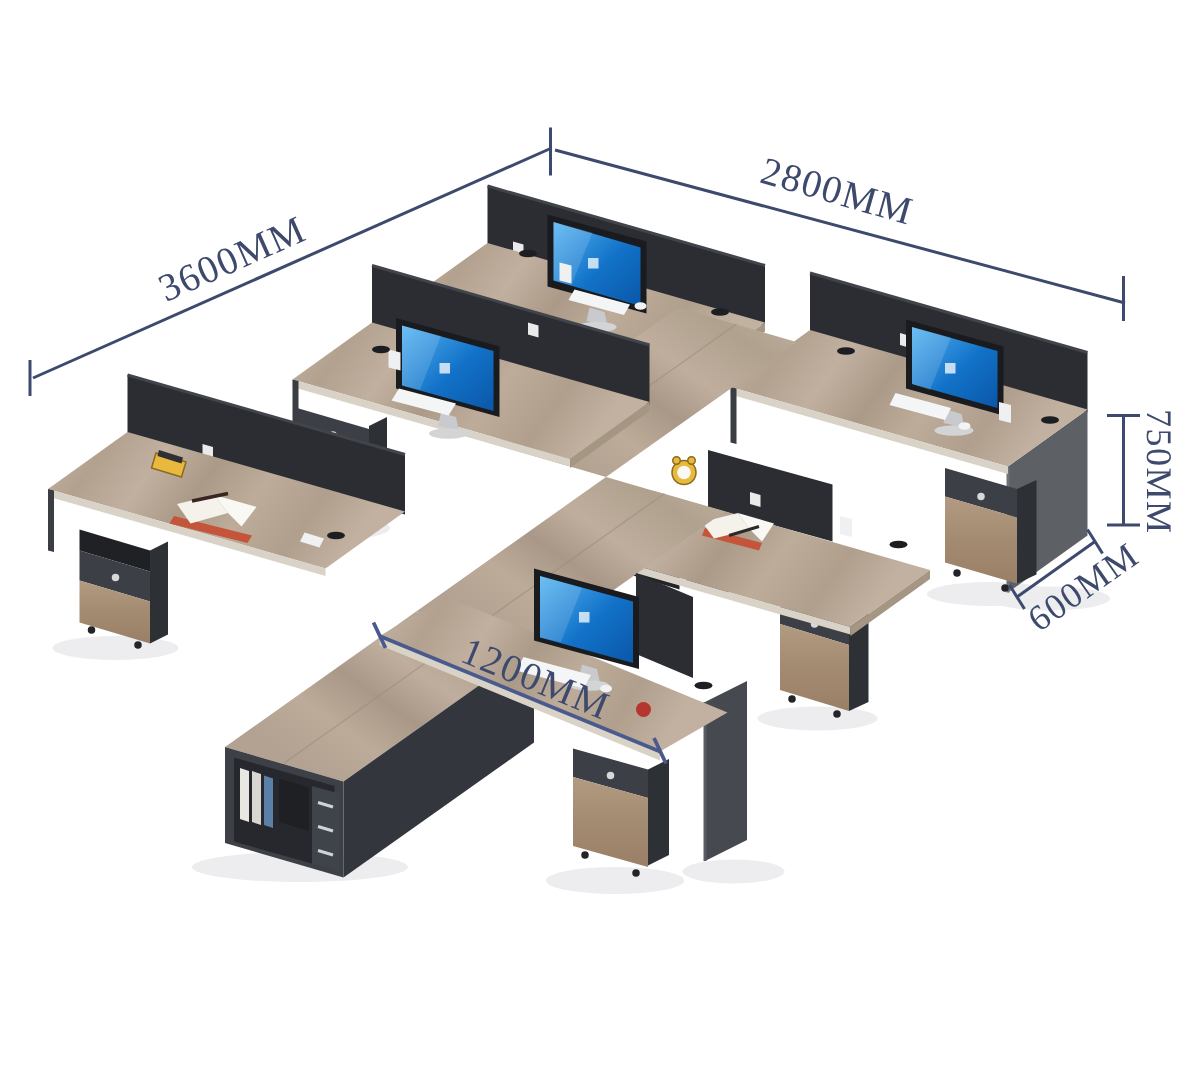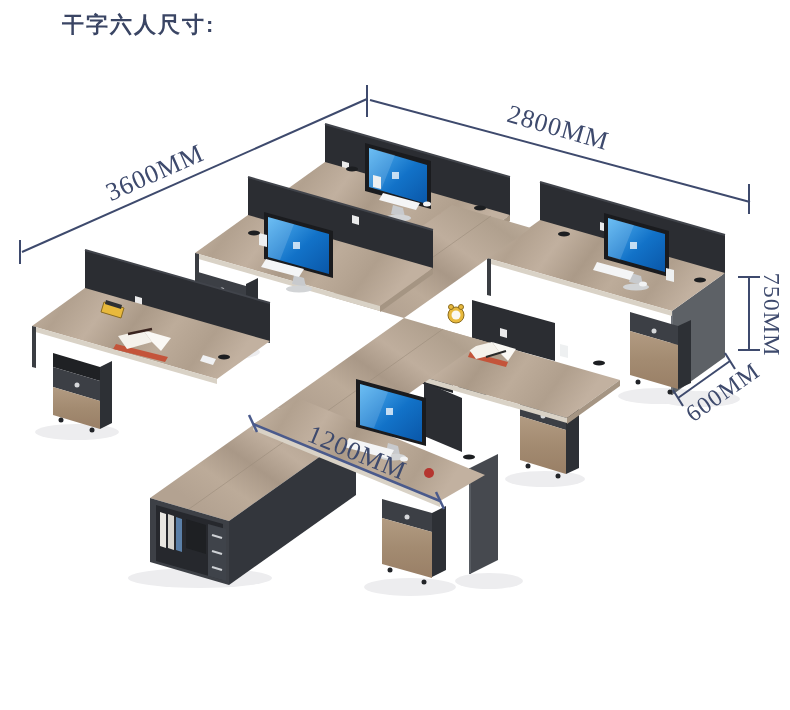--- a/index.html
+++ b/index.html
@@ -258,21 +258,20 @@
       <line x1="725" y1="353" x2="735" y2="369"></line>
       <line x1="673" y1="390" x2="683" y2="406"></line>
     </g>
     <g stroke="#4a5a8c" stroke-width="2.5" fill="none">
       <line x1="253" y1="424" x2="440" y2="501"></line>
       <line x1="249" y1="415" x2="257" y2="432"></line>
       <line x1="436" y1="492" x2="444" y2="509"></line>
     </g>
   </svg>
 
-  <div class="page-title">干字六人尺寸:</div>
 
   <div class="dim-label lbl-3600">3600MM</div>
   <div class="dim-label lbl-2800">2800MM</div>
   <div class="dim-label dim-small lbl-750">750MM</div>
   <div class="dim-label dim-small lbl-600">600MM</div>
   <div class="dim-label lbl-1200">1200MM</div>
 
 </div>
 
 </body></html>

